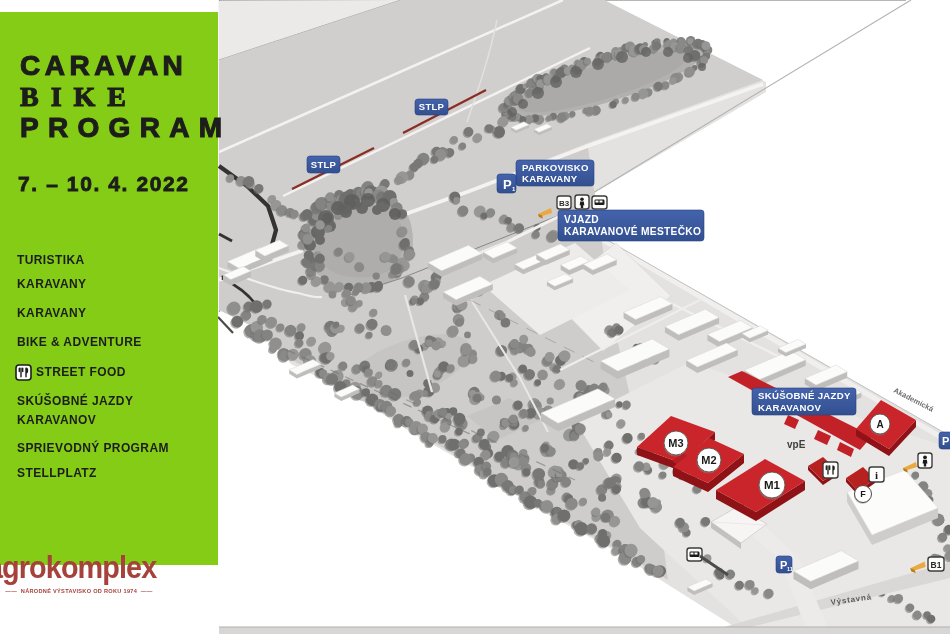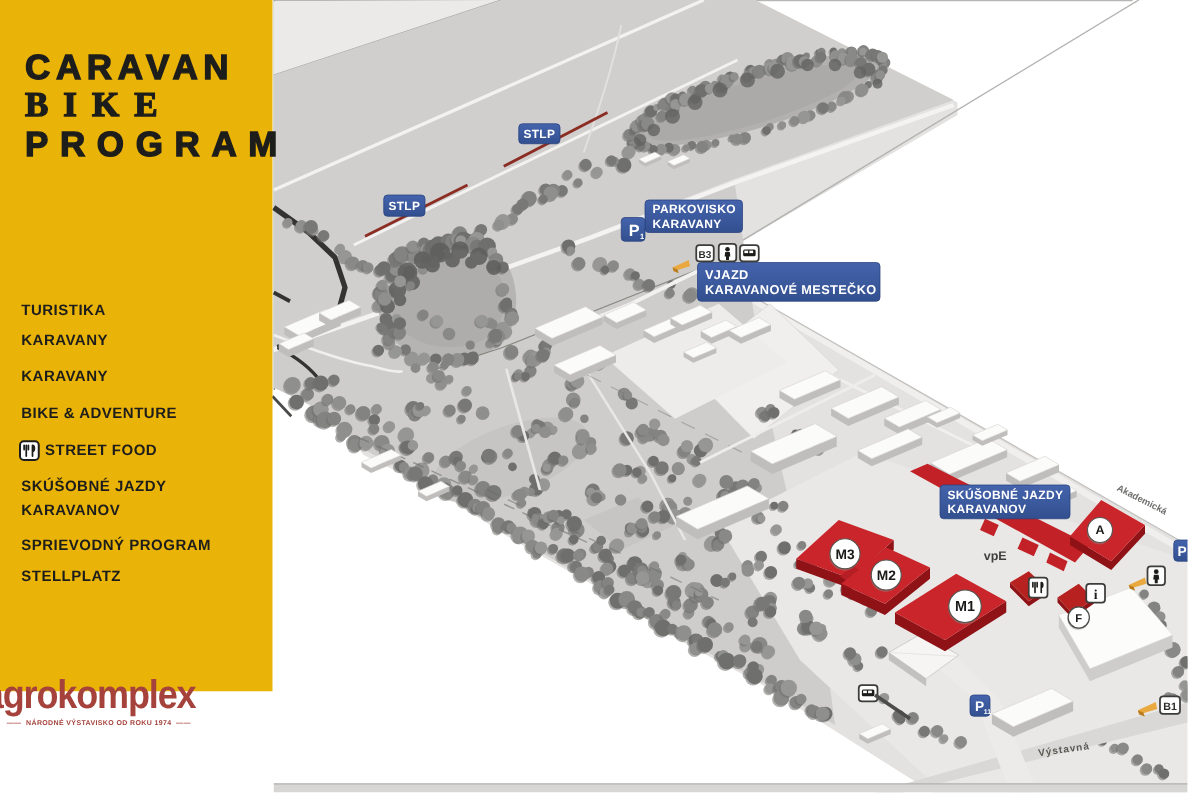--- a/index.html
+++ b/index.html
@@ -1795,28 +1795,29 @@
 <g>
           <polygon points="910.3,568.2 924.6,561.6 925.7,567.1 911.4,571.5" fill="#e9a93f"></polygon>
           <polygon points="910.3,568.2 911.4,571.5 915.8,573.1 914.7,569.9" fill="#b97c1e"></polygon>
         </g>
 
 <rect x="219" y="627" width="731" height="7" fill="#d7d6d4"></rect>
 <line x1="219" y1="627" x2="950" y2="627" stroke="#b0b0ae" stroke-width="1"></line>
 </svg>
 </div>
 
-<div class="abs" style="left:0; top:0; width:218px; height:553px; background:#eab308;">
+<div class="abs" style="left:0; top:12px; width:218px; height:553px; background:#84cc16;">
 
   <div class="abs" style="left:20px; top:38px; font-size:28px; font-weight:bold; color:#1d1d1b; line-height:31px; -webkit-text-stroke:1.1px #1d1d1b;">
     <div style="letter-spacing:4.5px;">CARAVAN</div>
     <div style="letter-spacing:12px;font-family:Liberation Serif, serif;">BIKE</div>
     <div style="letter-spacing:9.3px;">PROGRAM</div>
   </div>
 
+  <div class="abs" style="left:18px; top:160px; font-size:21px; font-weight:bold; color:#1d1d1b; letter-spacing:1.6px; -webkit-text-stroke:0.8px #1d1d1b;">7. – 10. 4. 2022</div>
 
   <div class="item" style="top:241px;">TURISTIKA</div>
 
   <div class="item" style="top:265px;">KARAVANY</div>
 
   <div class="item" style="top:294px;">KARAVANY</div>
 
   <div class="item" style="top:323px;">BIKE &amp; ADVENTURE</div>
 
   <svg class="abs" style="left:15px; top:352px;" width="17" height="17" viewBox="0 0 17 17">

